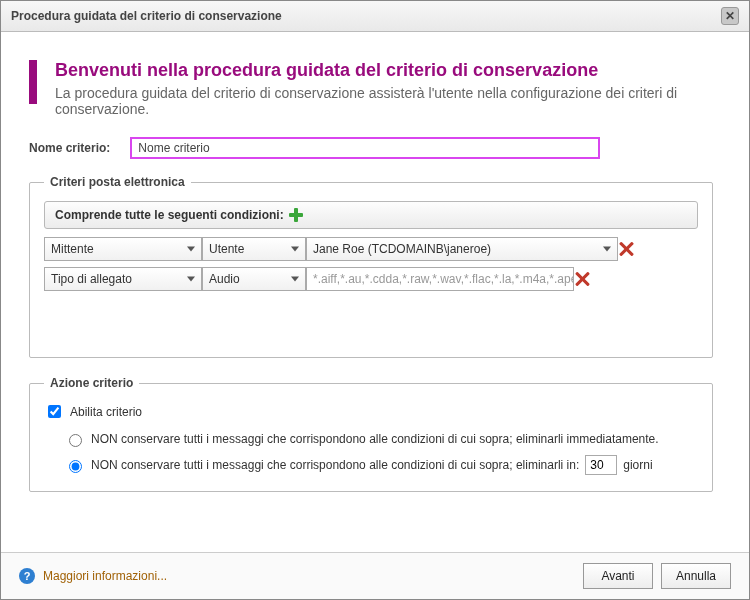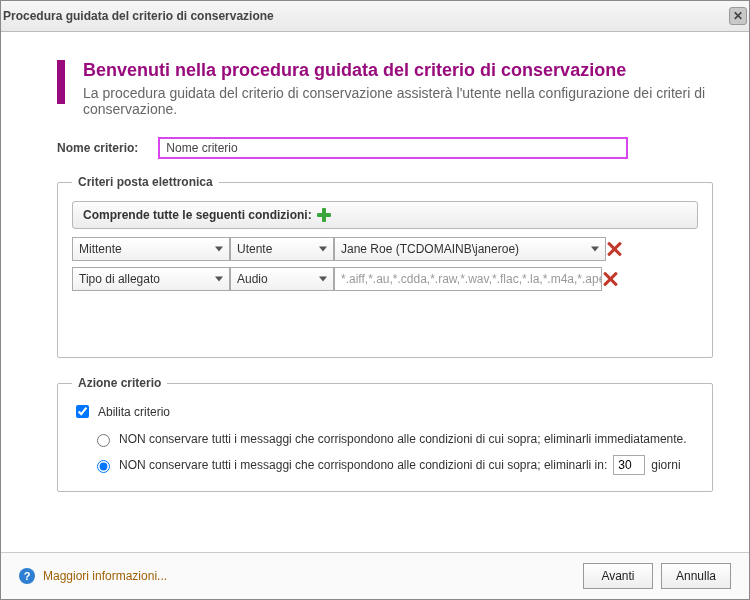--- a/index.html
+++ b/index.html
@@ -14,38 +14,38 @@
     width: 750px;
     height: 600px;
     border: 1px solid #888;
     display: flex;
     flex-direction: column;
     background: #fff;
   }
   .titlebar {
     background: linear-gradient(#f7f7f7, #e9e9e9);
     border-bottom: 1px solid #bbb;
-    padding: 6px 2px;
+    padding: 6px 10px;
     display: flex;
     align-items: center;
     font-weight: bold;
     color: #444;
   }
   .titlebar .close {
     margin-left: auto;
     width: 18px; height: 18px;
     background: #c8c8c8;
     border: 1px solid #999;
     border-radius: 3px;
     display: flex; align-items: center; justify-content: center;
     font-size: 12px; color: #444;
     cursor: pointer;
   }
   .content {
-    padding: 28px 36px 10px 56px;
+    padding: 28px 36px 10px 28px;
     flex: 1;
     overflow: auto;
   }
   .welcome {
     display: flex;
     gap: 18px;
     margin-bottom: 20px;
   }
   .accent-bar {
     width: 8px;
@@ -139,21 +139,21 @@
     position: absolute;
     right: 6px; top: 50%;
     width: 0; height: 0;
     border-left: 4px solid transparent;
     border-right: 4px solid transparent;
     border-top: 5px solid #555;
     transform: translateY(-50%);
   }
   .select.w1 { width: 158px; }
   .select.w2 { width: 104px; }
-  .select.w3 { width: 272px; }
+  .select.w3 { width: 312px; }
   .textbox {
     height: 24px;
     width: 268px;
     border: 1px solid #aaa;
     padding: 0 6px;
     display: flex; align-items: center;
     color: #999;
     background: #fff;
     overflow: hidden;
     white-space: nowrap;

